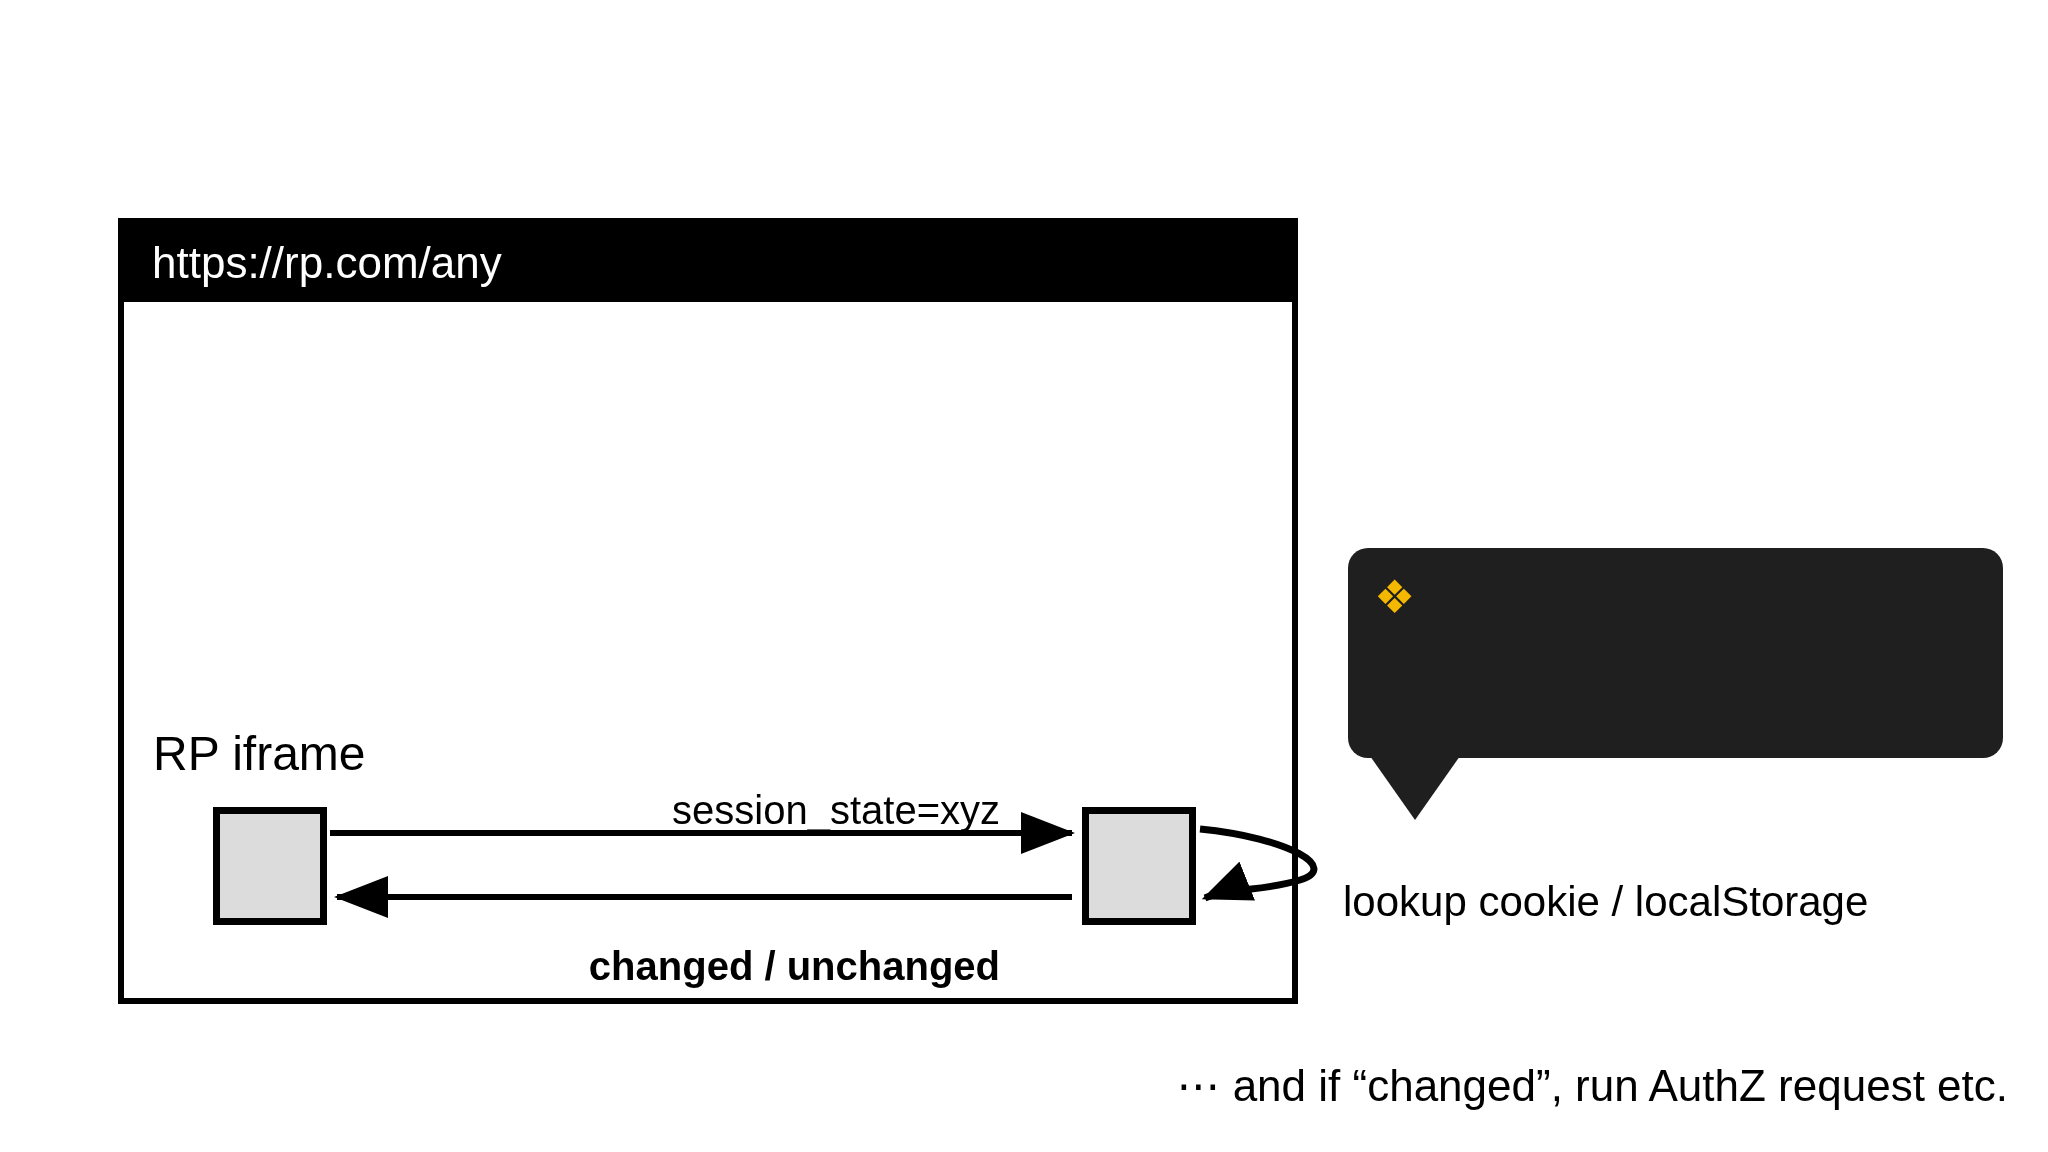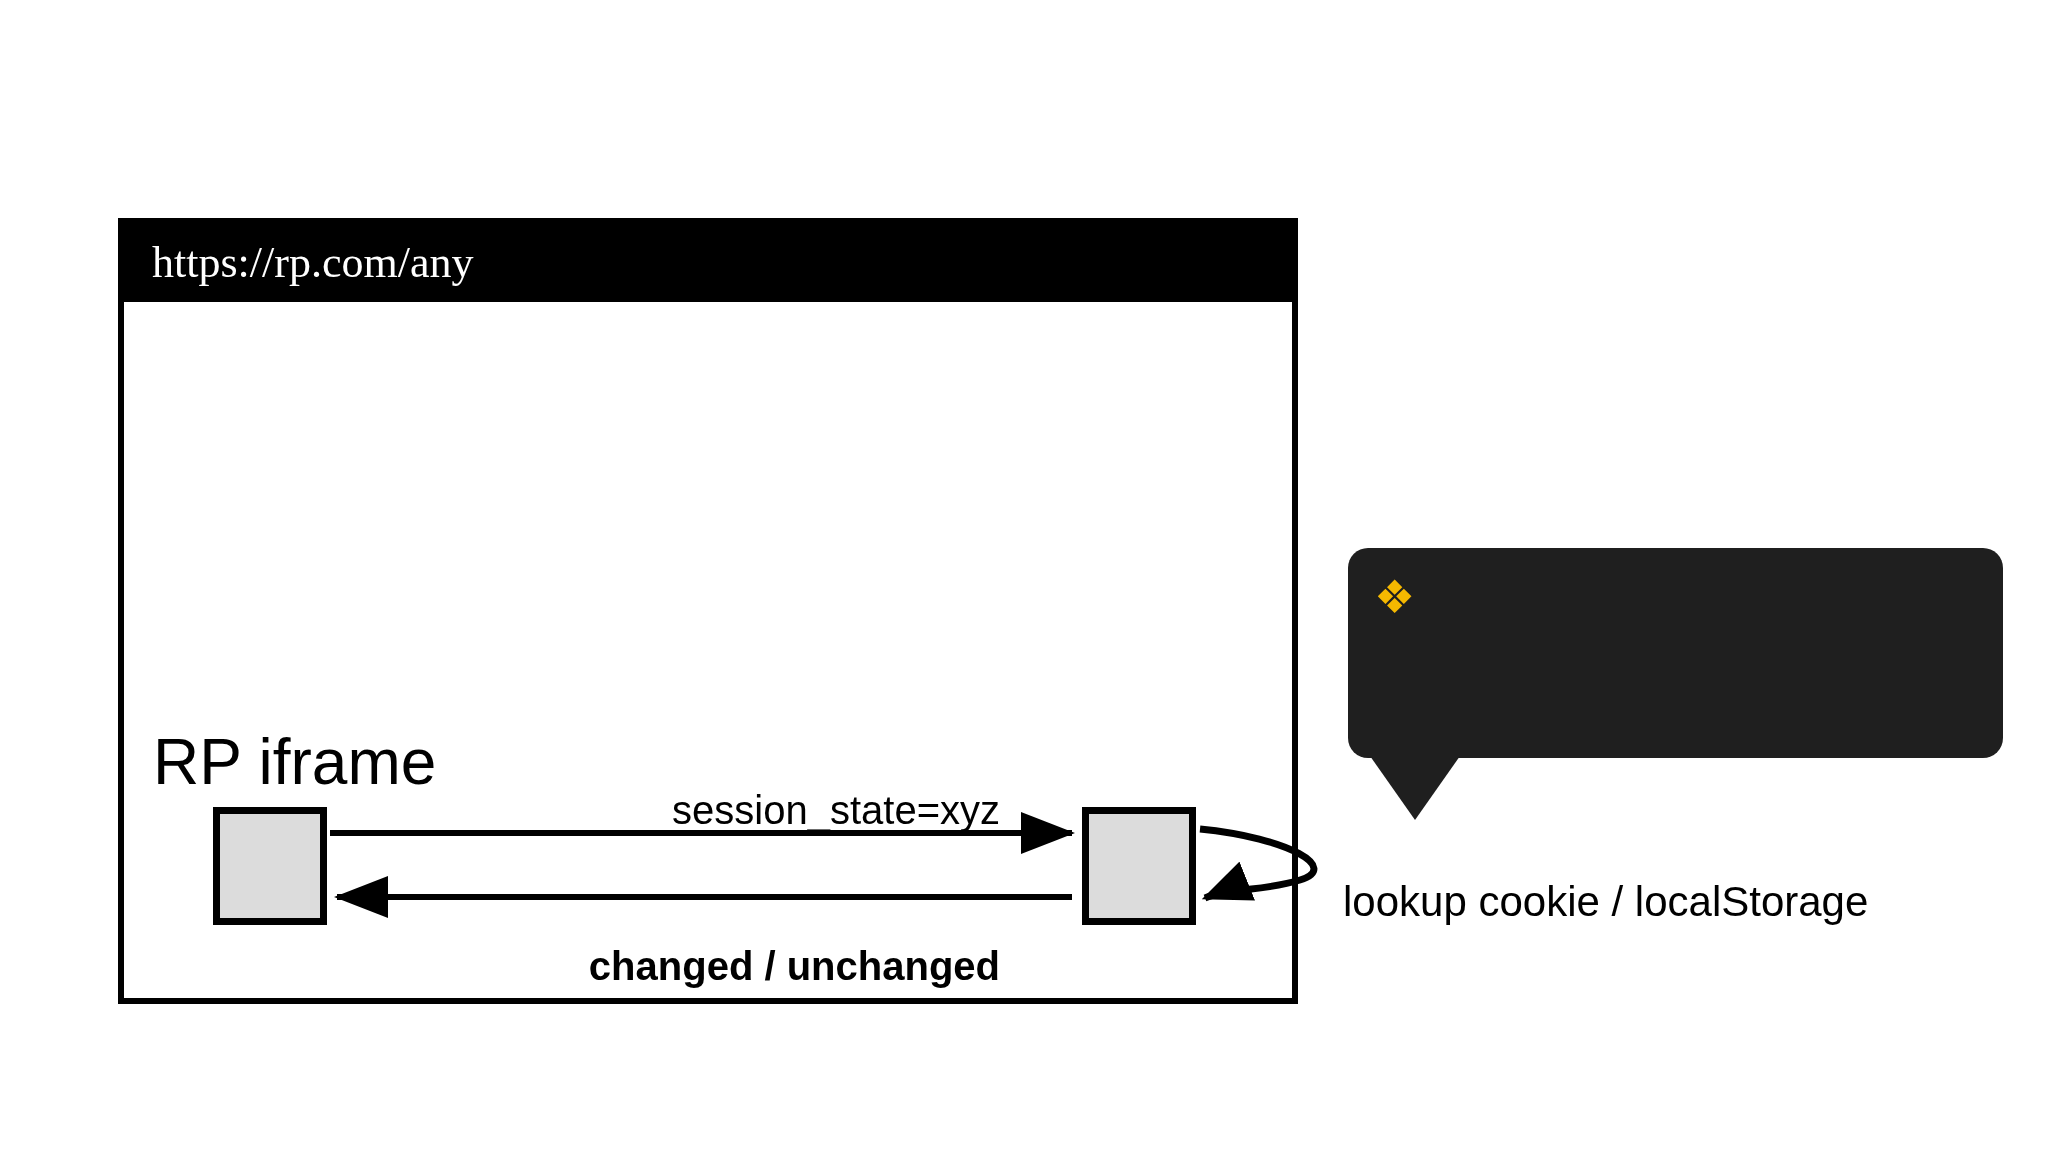--- a/index.html
+++ b/index.html
@@ -48,21 +48,20 @@
   #browser-urlbar {
     position: absolute;
     left: 0;
     top: 0;
     width: 100%;
     height: 78px;
     background: #000000;
     box-sizing: border-box;
     display: flex;
     align-items: center;
-    font-family: Liberation Serif, serif;
   }
   #browser-url-text {
     color: #ffffff;
     font-size: 44px;
     line-height: 1;
     padding-left: 28px;
     white-space: nowrap;
   }
   #browser-viewport {
     position: absolute;
@@ -80,21 +79,21 @@
     height: 118px;
     background: #dcdcdc;
     border: 7px solid #000000;
     box-sizing: border-box;
   }
   #rp-iframe-box { left: 213px; top: 807px; }
   #idp-iframe-box { left: 1082px; top: 807px; }
 
   .iframe-label {
     position: absolute;
-    font-size: 64px;
+    font-size: 48px;
     line-height: 1;
     color: #000000;
     white-space: nowrap;
   }
   #rp-iframe-label  { left: 153px; top: 730px; }
   #idp-iframe-label { left: 1019px; top: 730px; }
 
   
   #arrow-layer {
     position: absolute;
@@ -234,14 +233,15 @@
   <div id="label-changed-unchanged" class="arrow-label">changed / unchanged</div>
   <div id="label-lookup-storage">lookup cookie / localStorage</div>
 
   <div id="callout-bubble">
     <div id="callout-line-1" class="callout-line">
       <span id="callout-bullet-icon">❖</span>
     </div>
   </div>
   <div id="callout-tail"></div>
 
+  <div id="footnote">⋯ and if “changed”, run AuthZ request etc.</div>
 
 </div>
 
 </body></html>

